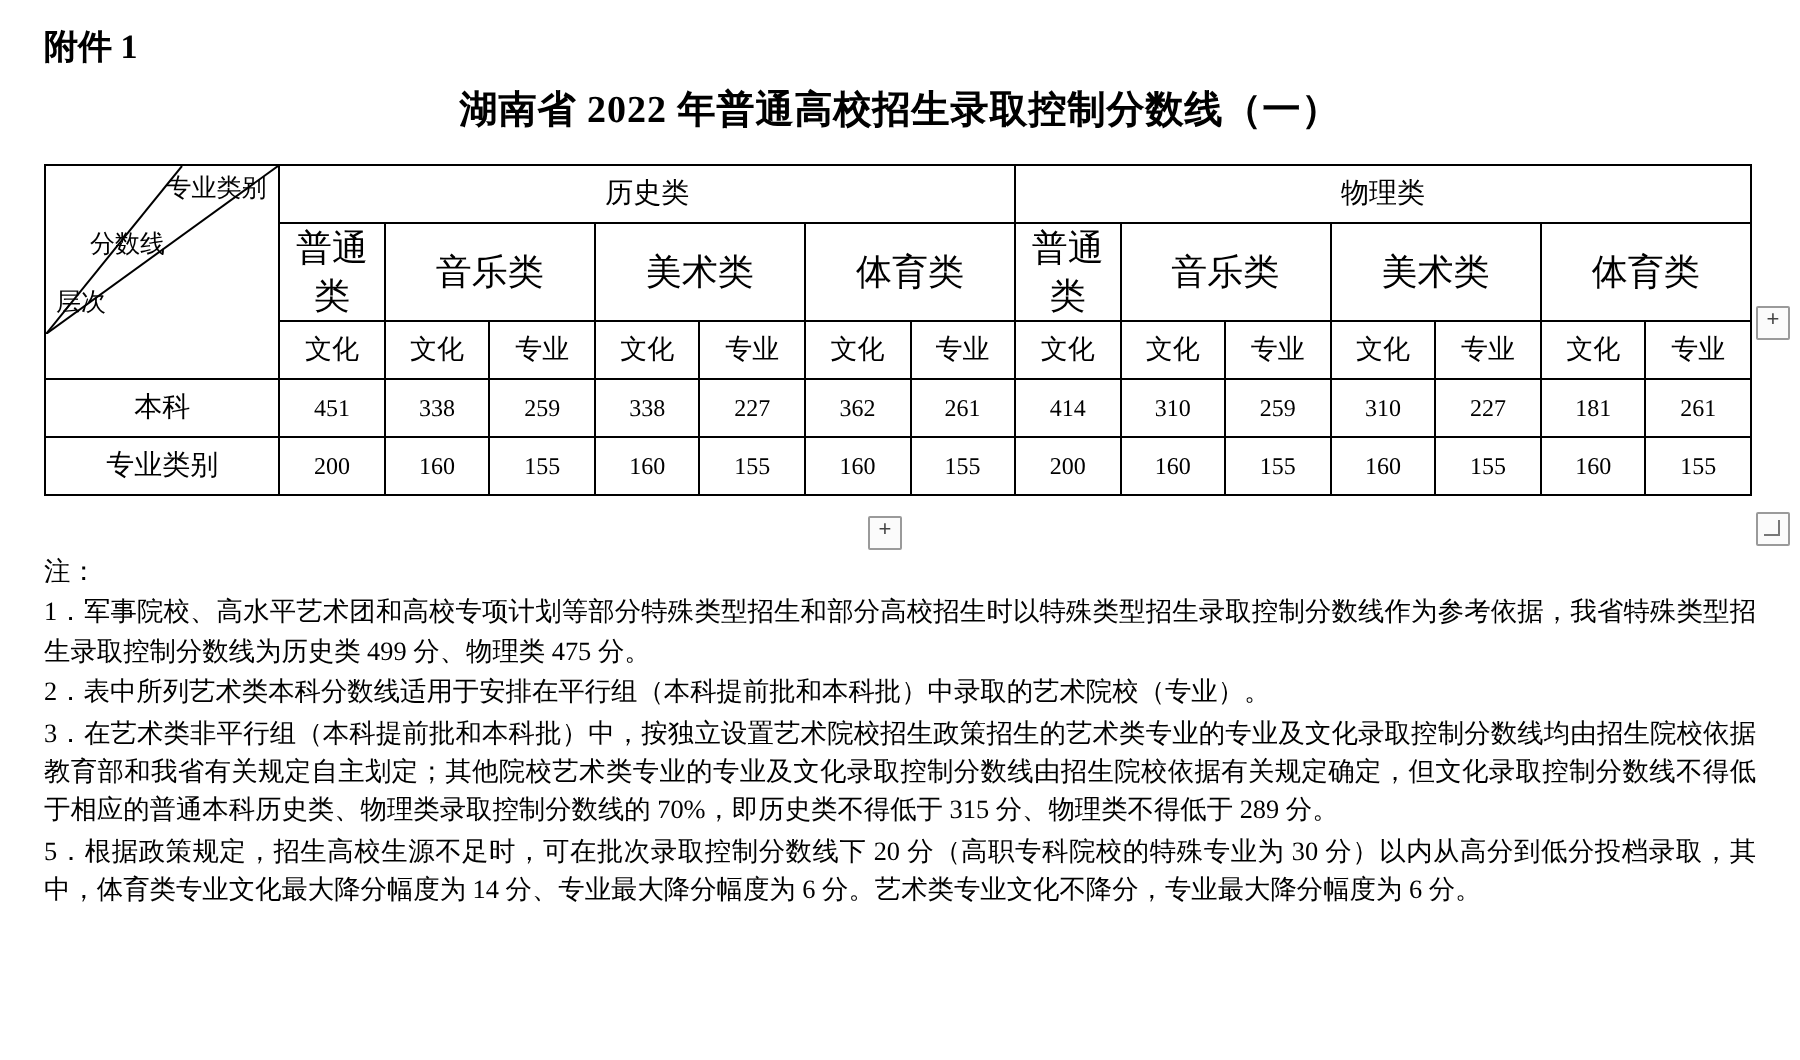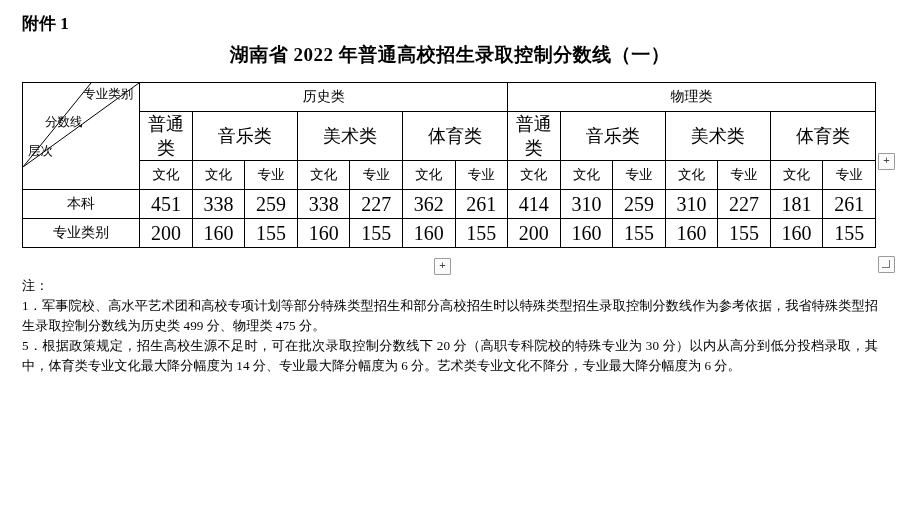--- a/index.html
+++ b/index.html
@@ -93,21 +93,21 @@
   .col-type {
     font-size: 13.5px;
   }
   .row-label {
     font-size: 14px;
     text-align: left;
     padding-left: 8px;
     height: 36px;
   }
   .score-cell {
-    font-size: 20px;
+    font-size: 12px;
     height: 36px;
   }
   
   .handle {
     position: absolute;
     width: 15px;
     height: 15px;
     border: 1px solid #9a9a9a;
     background: #fbfbfb;
     color: #444;
@@ -265,16 +265,18 @@
     </table>
   </div>
 
   <div class="handle handle-right">+</div>
   <div class="handle handle-bottom">+</div>
   <div class="handle handle-corner"></div>
 
   <div class="notes">
     <p class="note note-head">注：</p>
     <p class="note">1．军事院校、高水平艺术团和高校专项计划等部分特殊类型招生和部分高校招生时以特殊类型招生录取控制分数线作为参考依据，我省特殊类型招生录取控制分数线为历史类 499 分、物理类 475 分。</p>
+    <p class="note">2．表中所列艺术类本科分数线适用于安排在平行组（本科提前批和本科批）中录取的艺术院校（专业）。</p>
+    <p class="note">3．在艺术类非平行组（本科提前批和本科批）中，按独立设置艺术院校招生政策招生的艺术类专业的专业及文化录取控制分数线均由招生院校依据教育部和我省有关规定自主划定；其他院校艺术类专业的专业及文化录取控制分数线由招生院校依据有关规定确定，但文化录取控制分数线不得低于相应的普通本科历史类、物理类录取控制分数线的 70%，即历史类不得低于 315 分、物理类不得低于 289 分。</p>
     <p class="note">5．根据政策规定，招生高校生源不足时，可在批次录取控制分数线下 20 分（高职专科院校的特殊专业为 30 分）以内从高分到低分投档录取，其中，体育类专业文化最大降分幅度为 14 分、专业最大降分幅度为 6 分。艺术类专业文化不降分，专业最大降分幅度为 6 分。</p>
   </div>
 
 </div>
 
 </body></html>

